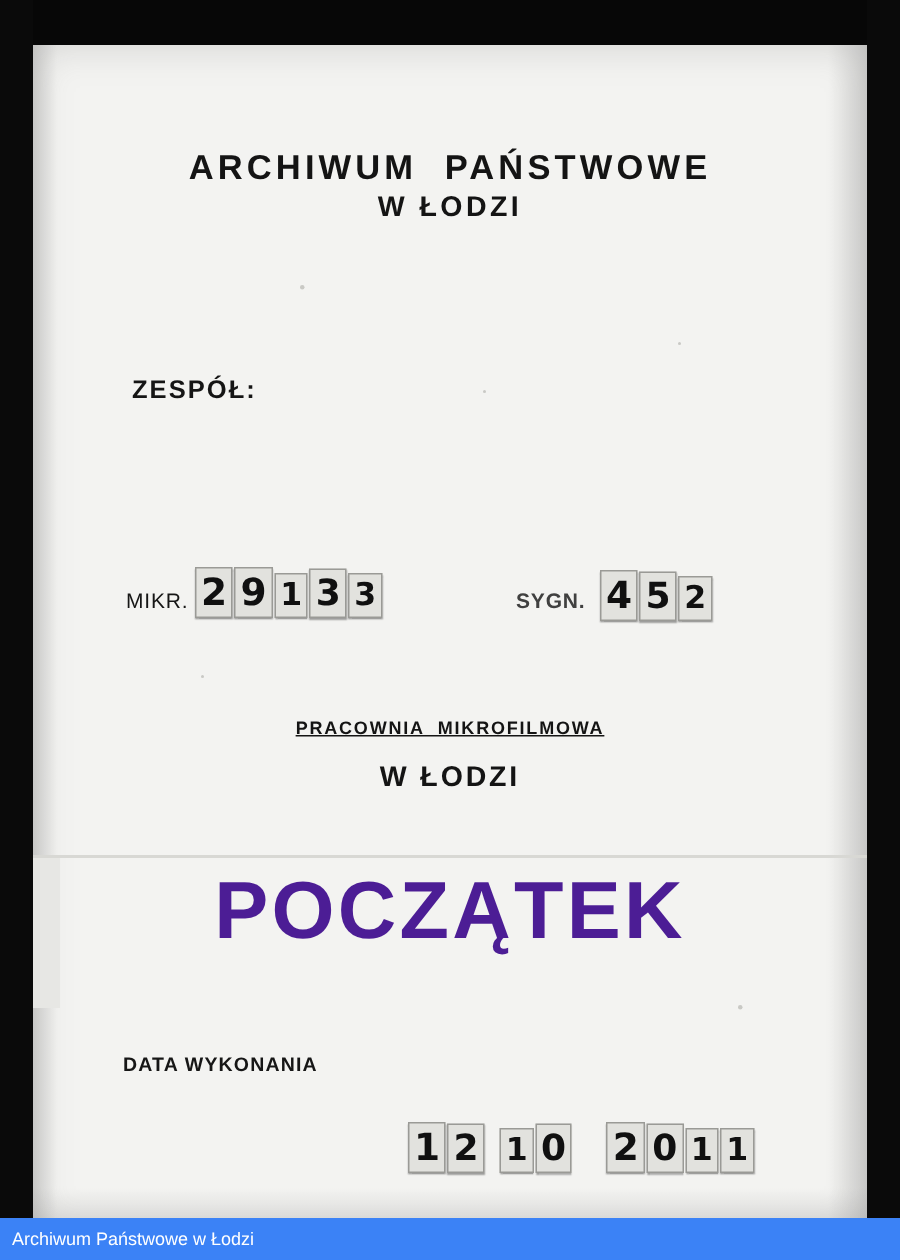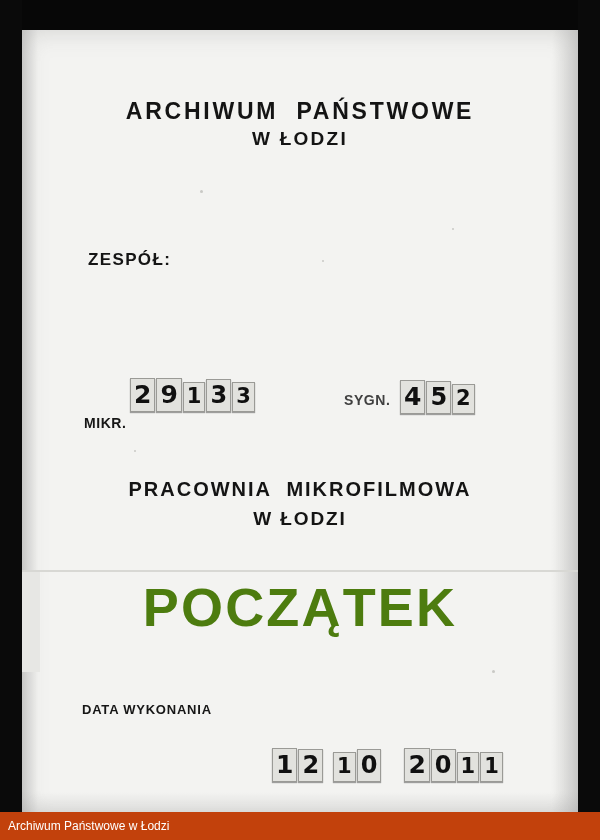--- a/index.html
+++ b/index.html
@@ -133,24 +133,23 @@
     left: 0;
     top: 340px;
     width: 556px;
     height: 46px;
   }
   .mikr-label {
     position: absolute;
     left: 62px;
     top: 22px;
     font-size: 14px;
-    font-weight: bold;
+    font-weight: normal;
     color: #161616;
     letter-spacing: 0.04em;
-    margin-top: 23px;
   }
   .sygn-label {
     position: absolute;
     left: 322px;
     top: 22px;
     font-size: 14px;
     font-weight: bold;
     color: #404040;
     letter-spacing: 0.04em;
   }
@@ -172,36 +171,37 @@
     line-height: 26px;
     padding: 2px 3px 3px 3px;
     margin-right: 1px;
     box-shadow: 0 1px 1px rgba(0,0,0,0.35);
   }
   .digit.small { font-size: 21px; line-height: 23px; }
   .digit.tall { font-size: 25px; line-height: 27px; }
 
   .lab1 {
     top: 448px;
-    font-size: 20px;
+    font-size: 12px;
     font-weight: bold;
     letter-spacing: 0.10em;
+    text-decoration: underline;
   }
   .lab2 {
     top: 478px;
     font-size: 19px;
     font-weight: bold;
     letter-spacing: 0.10em;
   }
   .poczatek {
     top: 546px;
     font-size: 54px;
     font-weight: bold;
     letter-spacing: 0.04em;
-    color: #4d7c0f;
+    color: #4c1d95;
   }
   .date-label {
     position: absolute;
     left: 60px;
     top: 672px;
     font-size: 13px;
     font-weight: bold;
     color: #161616;
     letter-spacing: 0.06em;
   }
@@ -227,21 +227,21 @@
     background: #c9c9c5;
     border-radius: 50%;
   }
 
   .caption-bar {
     position: absolute;
     left: 0;
     bottom: 0;
     width: 600px;
     height: 28px;
-    background: #c2410c;
+    background: #3b82f6;
     color: #ffffff;
     font-size: 12px;
     display: flex;
     align-items: center;
     padding-left: 8px;
     box-sizing: border-box;
   }
 </style>
 </head>
 <body>

